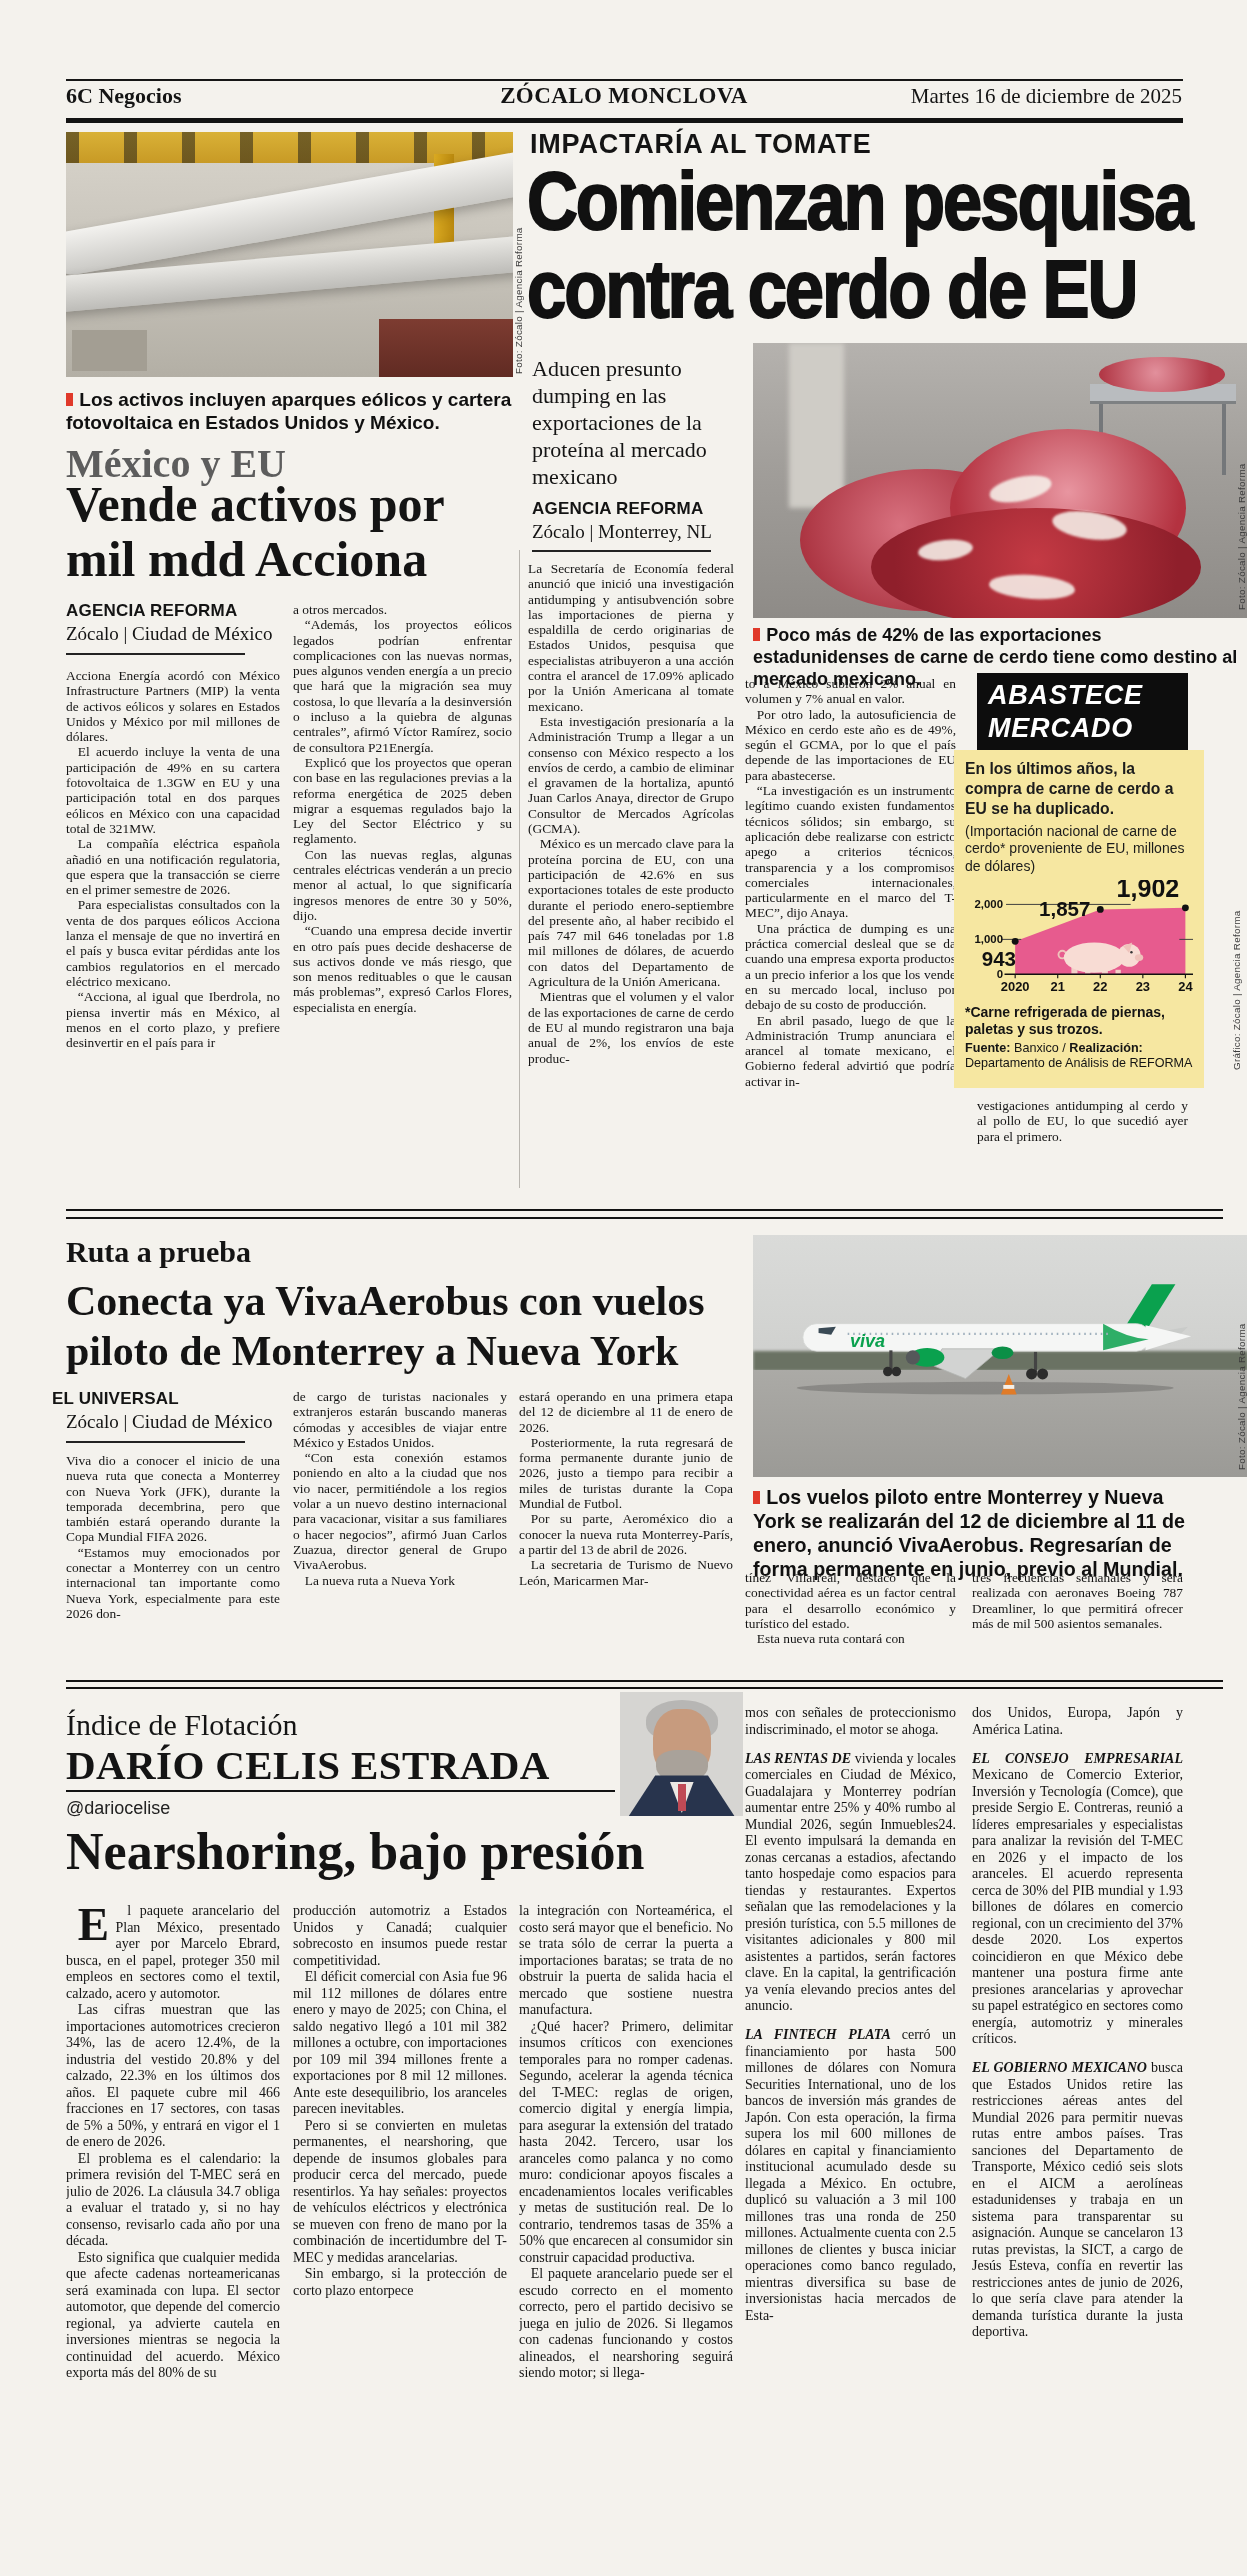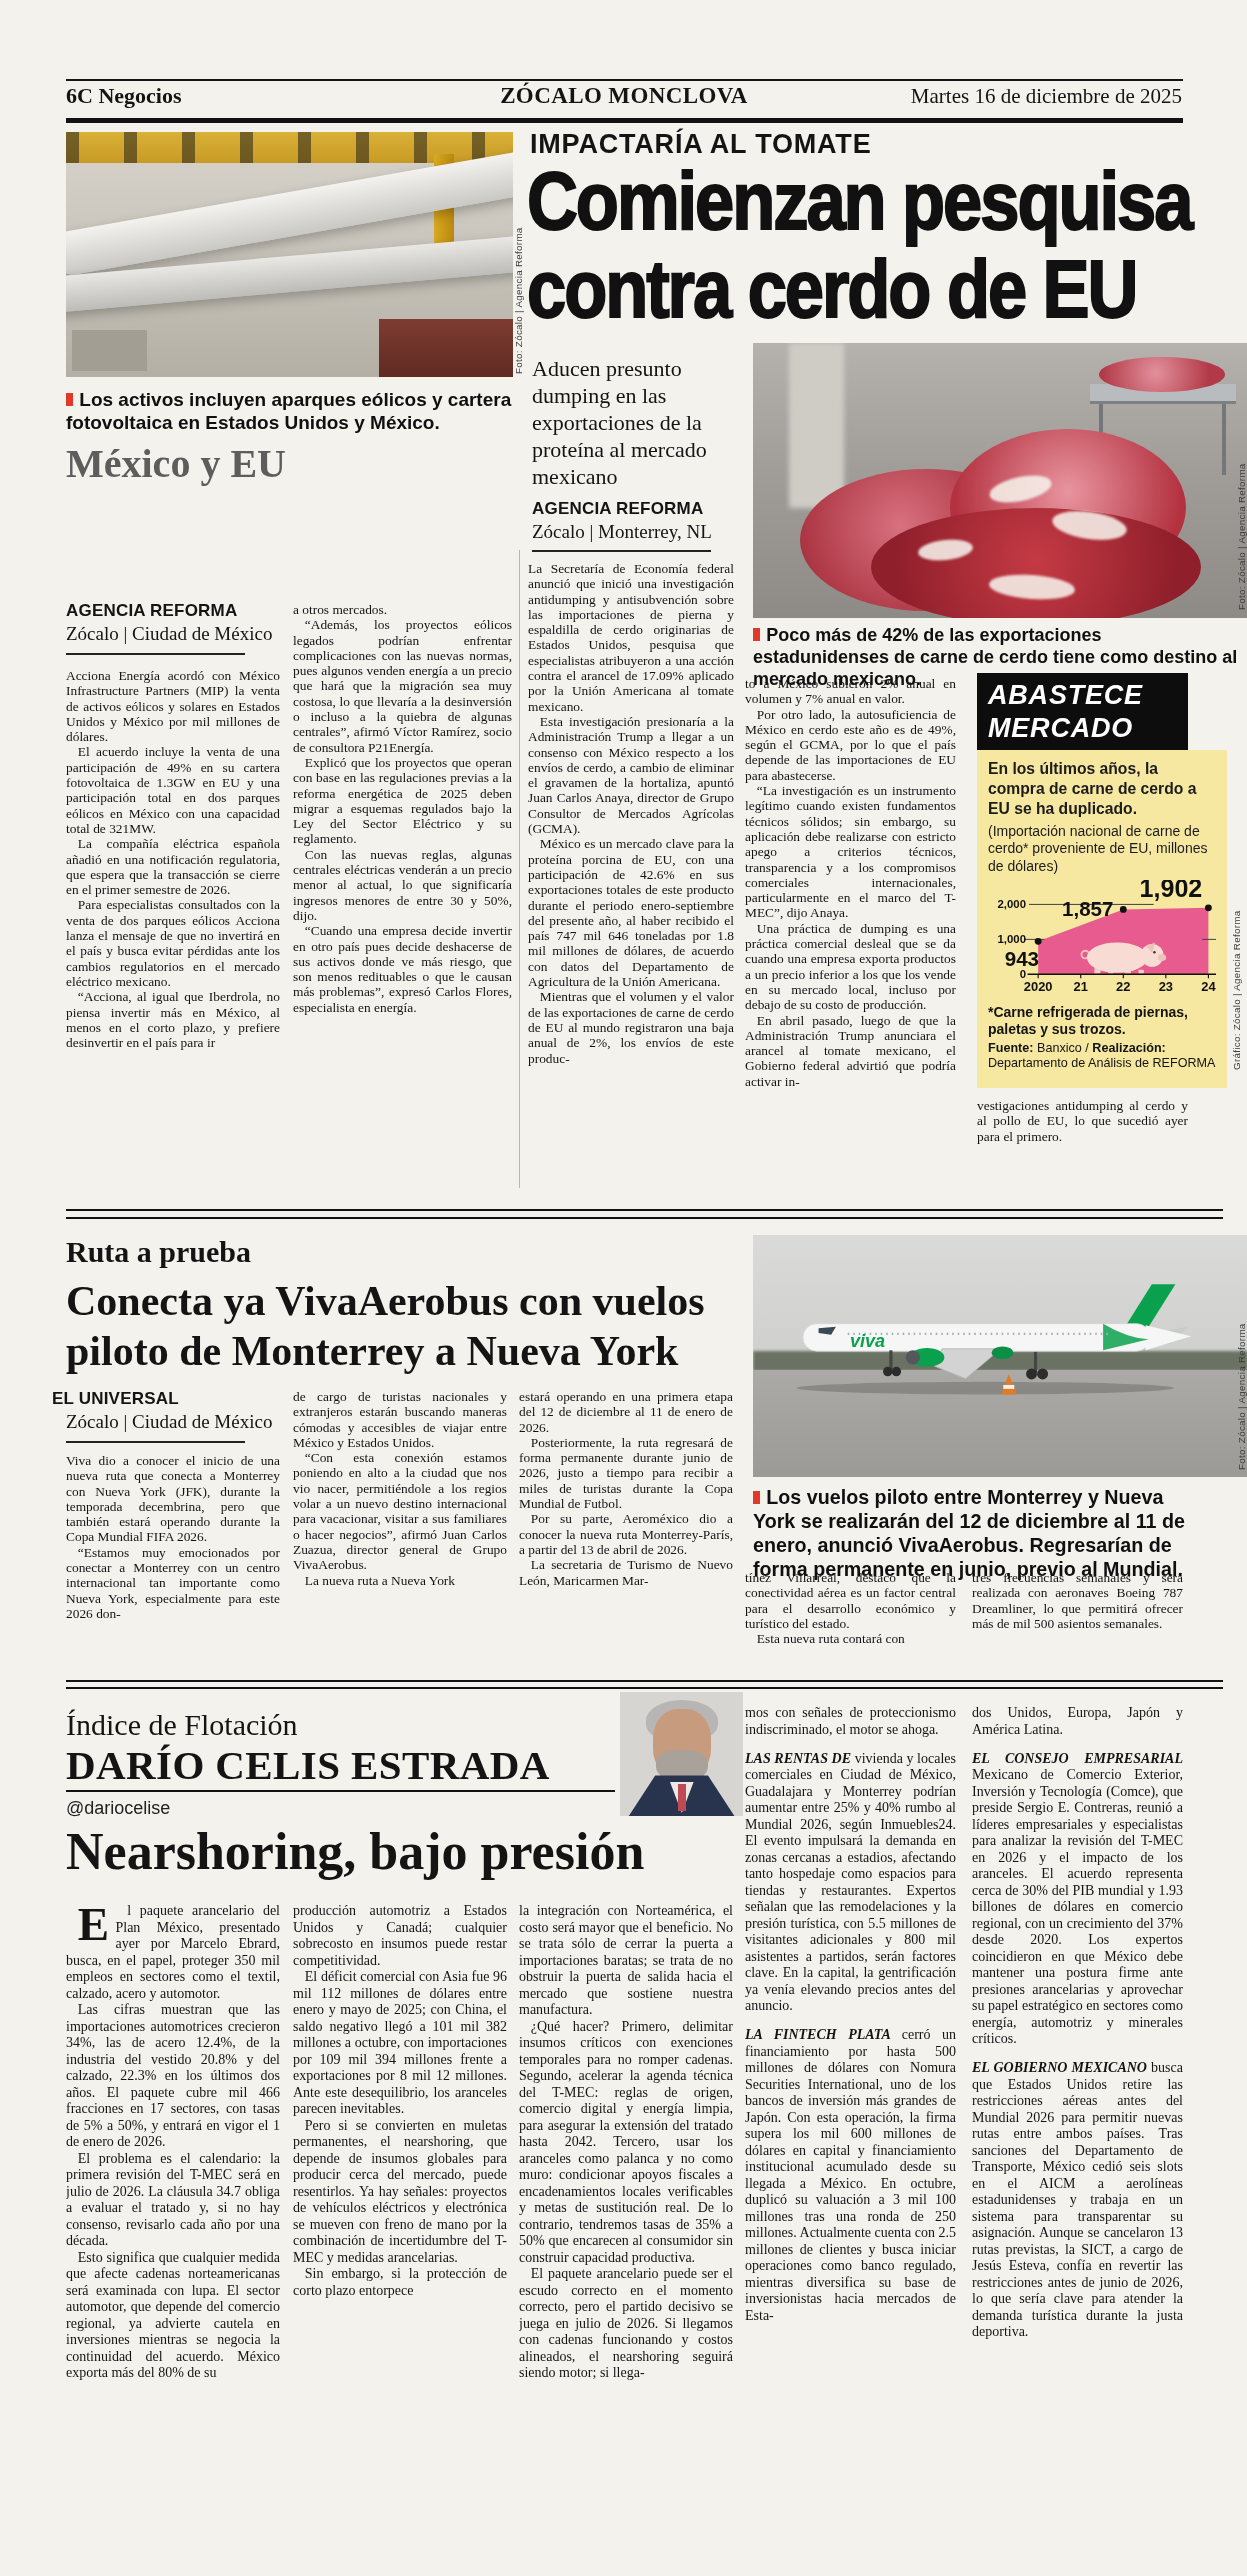--- a/index.html
+++ b/index.html
@@ -127,20 +127,21 @@
     <div class="crates" style="left:6.3px; top:198px; width:75px; height:41px;"></div>
     <div class="container-red" style="left:313px; top:187px; width:135px; height:60px;"></div>
   </div>
   <div class="vcredit" style="left:513px; top:138px; height:236px;" data-bind="acciona.photo_credit">Foto: Zócalo | Agencia Reforma</div>
 
   <div class="abs cap" style="left:66px; top:388px; width:447px;">
     <span class="mk"></span><span data-bind="acciona.photo_caption">Los activos incluyen aparques eólicos y cartera fotovoltaica en Estados Unidos y México.</span>
   </div>
 
   <div class="abs serif kicker-serif" id="acciona-kicker" style="left:66px; top:440px;" data-bind="acciona.kicker">México y EU</div>
+  <div class="abs serif headline" id="acciona-headline" style="left:66px; top:477px; width:456px;" data-bind="acciona.headline">Vende activos por mil mdd Acciona</div>
   <div class="abs byline" style="left:66px; top:601px;" data-bind="acciona.byline">AGENCIA REFORMA</div>
   <div class="abs serif dateline" style="left:66px; top:623px;" data-bind="acciona.dateline">Zócalo | Ciudad de México</div>
   <div class="abs byrule" style="left:66px; top:653px;"></div>
 
   <div class="abs bcol" style="left:66px;  top:668px; width:214px; height:521px;" data-bind-paras="acciona.col1">
       <p>Acciona Energía acordó con México Infrastructure Partners (MIP) la venta de activos eólicos y solares en Estados Unidos y México por mil millones de dólares.</p>
       <p>El acuerdo incluye la venta de una participación de 49% en su cartera fotovoltaica de 1.3GW en EU y una participación total en dos parques eólicos en México con una capacidad total de 321MW.</p>
       <p>La compañía eléctrica española añadió en una notificación regulatoria, que espera que la transacción se cierre en el primer semestre de 2026.</p>
       <p>Para especialistas consultados con la venta de dos parques eólicos Acciona lanza el mensaje de que no invertirá en el país y busca evitar pérdidas ante los cambios regulatorios en el mercado eléctrico mexicano.</p>
       <p>“Acciona, al igual que Iberdrola, no piensa invertir más en México, al menos en el corto plazo, y prefiere desinvertir en el país para ir</p>
@@ -195,21 +196,21 @@
       <p>Por otro lado, la autosuficiencia de México en cerdo este año es de 49%, según el GCMA, por lo que el país depende de las importaciones de EU para abastecerse.</p>
       <p>“La investigación es un instrumento legítimo cuando existen fundamentos técnicos sólidos; sin embargo, su aplicación debe realizarse con estricto apego a criterios técnicos, transparencia y a los compromisos comerciales internacionales, particularmente en el marco del T-MEC”, dijo Anaya.</p>
       <p>Una práctica de dumping es una práctica comercial desleal que se da cuando una empresa exporta productos a un precio inferior a los que los vende en su mercado local, incluso por debajo de su costo de producción.</p>
       <p>En abril pasado, luego de que la Administración Trump anunciara el arancel al tomate mexicano, el Gobierno federal advirtió que podría activar in-</p>
     </div>
 
   <div class="abs sans" id="chart-head" style="left:977px; top:673px; width:211px;font-style:italic;">
     <div data-bind="chart_data.title_line1">ABASTECE</div>
     <div data-bind="chart_data.title_line2">MERCADO</div>
   </div>
-  <div class="abs" id="chart-box" style="left:977px; top:750px; width:250px; height:338px; padding:9.4px 11px;">
+  <div class="abs" id="chart-box" style="left:954px; top:750px; width:250px; height:338px; padding:9.4px 11px;">
     <div class="sans" id="chart-intro" data-bind="chart_data.intro">En los últimos años, la compra de carne de cerdo a EU se ha duplicado.</div>
     <div class="sans" id="chart-note" style="margin-top:4.7px;" data-bind="chart_data.units_note">(Importación nacional de carne de cerdo* proveniente de EU, millones de dólares)</div>
     <svg id="chart-svg" viewBox="0 0 300 155" width="228" height="118" style="margin-top:4.7px; display:block;">
       <polygon points="66,80.622 178,38.578 290,36.50800000000001 290,124 66,124" fill="#e75b8e"></polygon>
         <g>
         <circle cx="128" cy="98" r="5" fill="none" stroke="#efc3bb" stroke-width="2.5"></circle>
         <rect x="140" y="114" width="8" height="9" fill="#f3cfc8"></rect>
         <rect x="158" y="118" width="7" height="5" fill="#f3cfc8"></rect>
         <rect x="180" y="114" width="8" height="9" fill="#f3cfc8"></rect>
         <rect x="198" y="118" width="7" height="5" fill="#f3cfc8"></rect>

